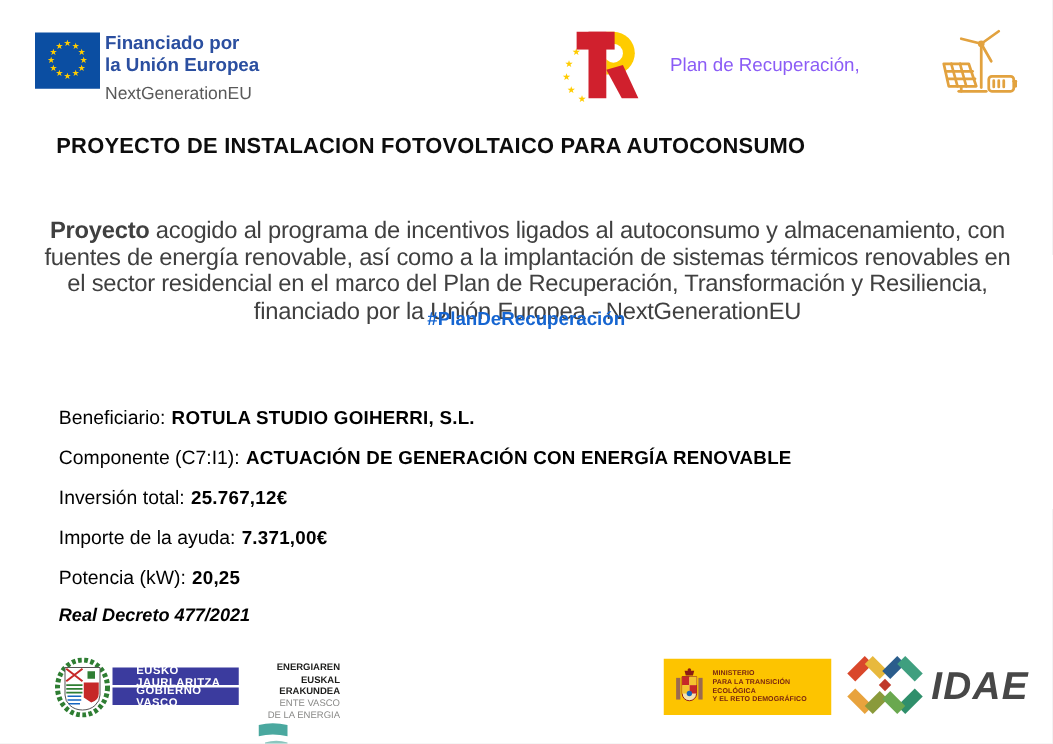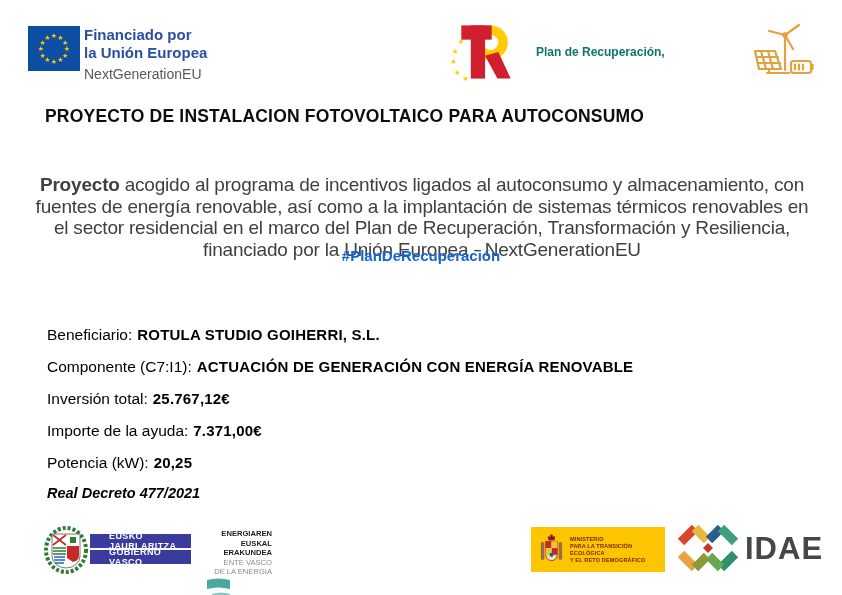--- a/index.html
+++ b/index.html
@@ -9,21 +9,21 @@
     font-family:"Liberation Sans", sans-serif; color:#000; overflow:hidden;
     margin:0 auto;
   }
   
   .eu-block { position:absolute; left:28px; top:26px; display:flex; gap:4px; align-items:flex-start; }
   .eu-flag { position:relative; width:52px; height:45px; background:#0b4ea2; flex:0 0 auto; }
   .eu-flag .star { position:absolute; color:#ffcc00; font-size:7px; line-height:7px; width:7px; height:7px; text-align:center; }
   .eu-text .l1 { font-weight:bold; color:#2b4fa0; font-size:15px; line-height:18px; }
   .eu-text .l3 { color:#595959; font-size:14px; line-height:20px; margin-top:2px; }
   .prtr-block { position:absolute; left:448px; top:14px; display:flex; align-items:center; }
-  .prtr-text { margin-left:12px; font-weight:bold; color:#0f766e; font-size:12px; line-height:19px; }
+  .prtr-text { margin-left:12px; font-weight:normal; color:#8b5cf6; font-size:15px; line-height:19px; }
   .turbine-block { position:absolute; left:745px; top:15px; }
   
   .title { position:absolute; left:45px; top:106px; font-size:17.5px; font-weight:bold; letter-spacing:0.2px; color:#0d0d0d; }
   .para {
     position:absolute; left:33px; top:174px; width:778px; text-align:center;
     font-size:19px; line-height:21.5px; letter-spacing:-0.2px; color:#404040;
   }
   .para .lead { font-weight:bold; margin-right:5px; }
   .hashtag { position:absolute; left:0; top:247px; width:842px; text-align:center;
     font-weight:bold; font-size:15px; color:#1565d1; }
@@ -40,21 +40,21 @@
   .eve-block { position:absolute; left:200px; top:529px; display:flex; align-items:flex-start;flex-direction:column; }
   .eve-text { width:72px; text-align:right; }
   .eve-text .b { font-size:7.6px; font-weight:bold; color:#1d1d1b; line-height:9.5px; }
   .eve-text .g { font-size:7.6px; color:#8a8a88; line-height:9.5px; }
   .eve-text .g:first-of-type { margin-top:4px; }
   .eve-e { margin-left:5px; margin-top:1px; }
   .ministry-block { position:absolute; left:531px; top:527px; width:134px; height:45px; background:#fdc400;
     display:flex; align-items:center; padding-left:7px; }
   .ministry-text { margin-left:5px; color:#7a2610; font-size:5.6px; font-weight:bold; line-height:7px; letter-spacing:0.1px; }
   .idae-block { position:absolute; left:677px; top:524px; display:flex; align-items:center; }
-  .idae-word { font-size:31px; font-weight:bold; color:#474747; letter-spacing:1px; margin-left:6px; }
+  .idae-word { font-size:31px; font-weight:bold; color:#474747; letter-spacing:1px; margin-left:6px;font-style:italic; }
 </style>
 </head>
 <body>
 
 <div class="page">
 
   <div class="eu-block">
     <div class="eu-flag" id="euFlag">
         <span class="star" style="left: 22.5px; top: 6px;">★</span>
         <span class="star" style="left: 29px; top: 7.74167px;">★</span>

